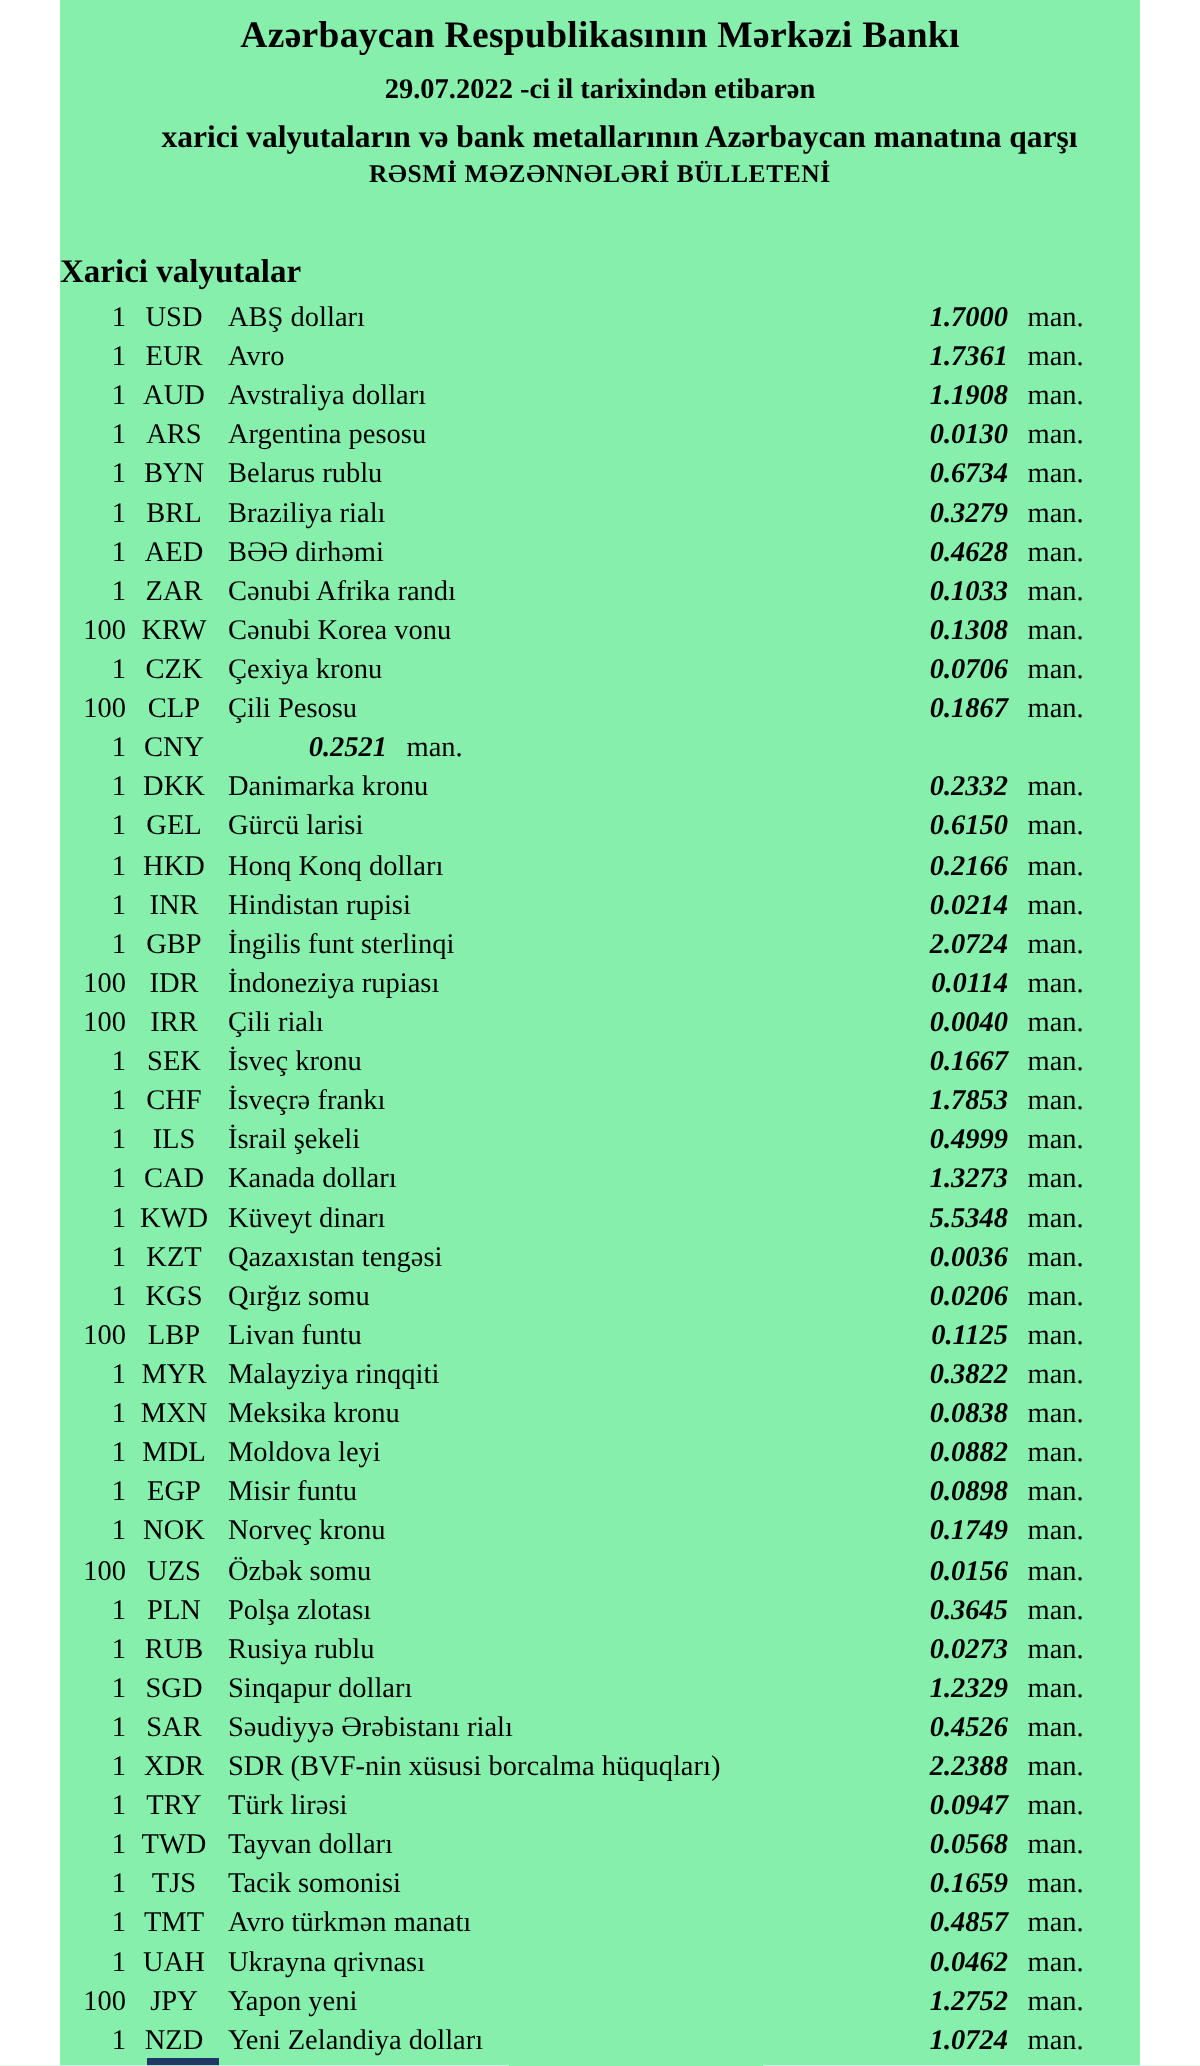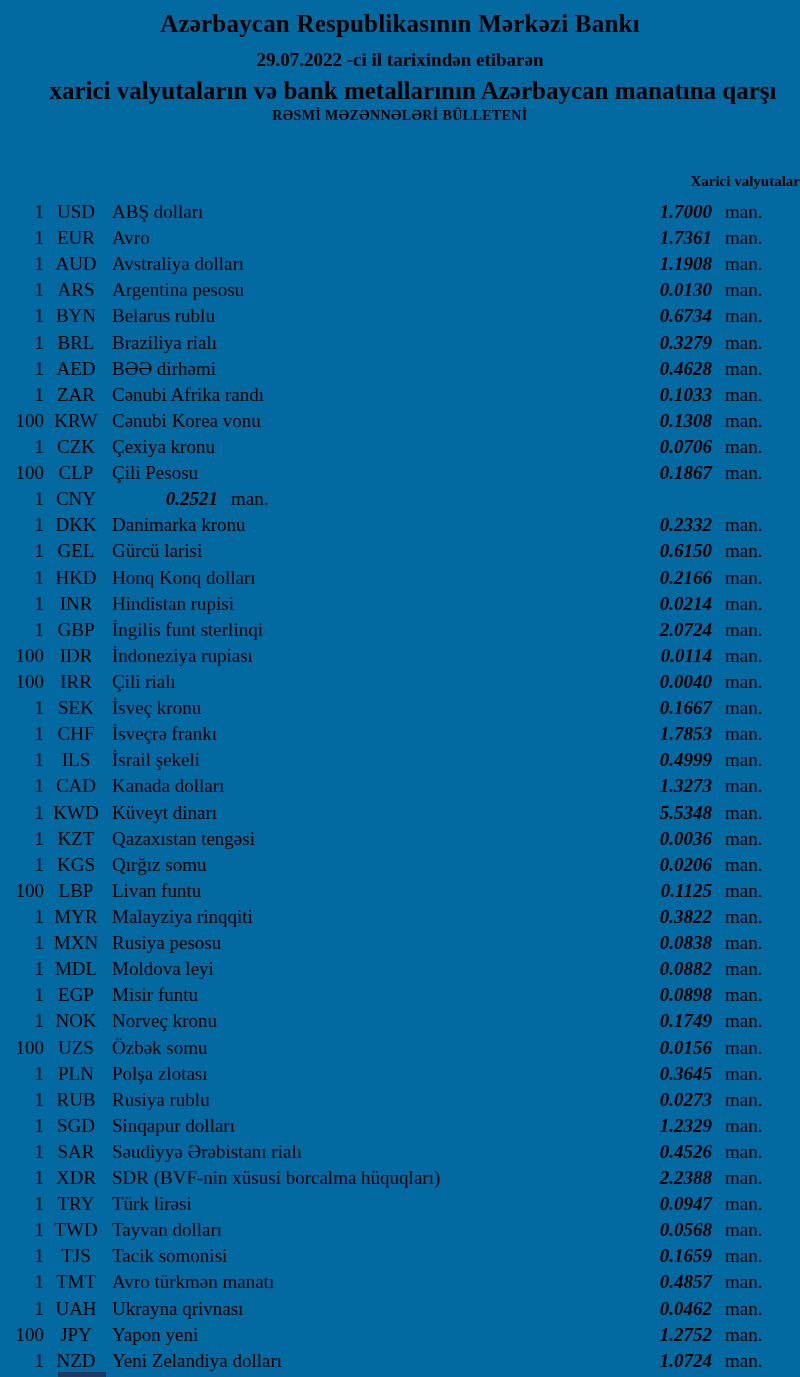--- a/index.html
+++ b/index.html
@@ -1,41 +1,41 @@
 <!DOCTYPE html>
 <html lang="az"><head>
 <meta charset="utf-8">
 <style>
   html, body { margin: 0; padding: 0; background: #ffffff; }
   .page {
     position: relative;
-    width: 800px;
+    width: 720px;
     height: 1377px;
     margin: 0 auto;
-    background: #0369a1;
+    background: #86efac;
     color: #000000;
     font-family: "Liberation Serif", "DejaVu Serif", serif;
     overflow: hidden;
   }
   .hdr { text-align: center; font-weight: bold; }
   .bank-title {
     margin: 0;
     padding-top: 9px;
     font-size: 25px;
     line-height: 30px;
     letter-spacing: 0.2px;
   }
   .date-line   { margin-top: 10px; font-size: 19px; line-height: 22px; }
-  .subject-line{ margin-top: 9px;  font-size: 25px; line-height: 22px; padding-left: 26px; }
-  .bulletin-line{ margin-top: 3px; font-size: 14px; line-height: 22px; letter-spacing: 0.4px; }
+  .subject-line{ margin-top: 9px;  font-size: 21px; line-height: 22px; padding-left: 26px; }
+  .bulletin-line{ margin-top: 3px; font-size: 17px; line-height: 22px; letter-spacing: 0.4px; }
   .section-title{
     margin-top: 43px;
-    text-align: right;
+    text-align: left;
     font-weight: bold;
-    font-size: 15px;
+    font-size: 22px;
     line-height: 22px;
   }
   .rates-table { margin-top: 7px; }
   .rate-row {
     display: flex;
     height: 26.12px;
     line-height: 26.12px;
     font-size: 19px;
     white-space: nowrap;
   }
@@ -288,21 +288,21 @@
     <span class="cell-qty">1</span>
     <span class="cell-code">MYR</span>
     <span class="cell-name">Malayziya rinqqiti</span>
     <span class="cell-rate">0.3822</span>
     <span class="cell-unit">man.</span>
   </div>
 
   <div class="rate-row">
     <span class="cell-qty">1</span>
     <span class="cell-code">MXN</span>
-    <span class="cell-name">Rusiya pesosu</span>
+    <span class="cell-name">Meksika kronu</span>
     <span class="cell-rate">0.0838</span>
     <span class="cell-unit">man.</span>
   </div>
 
   <div class="rate-row">
     <span class="cell-qty">1</span>
     <span class="cell-code">MDL</span>
     <span class="cell-name">Moldova leyi</span>
     <span class="cell-rate">0.0882</span>
     <span class="cell-unit">man.</span>

